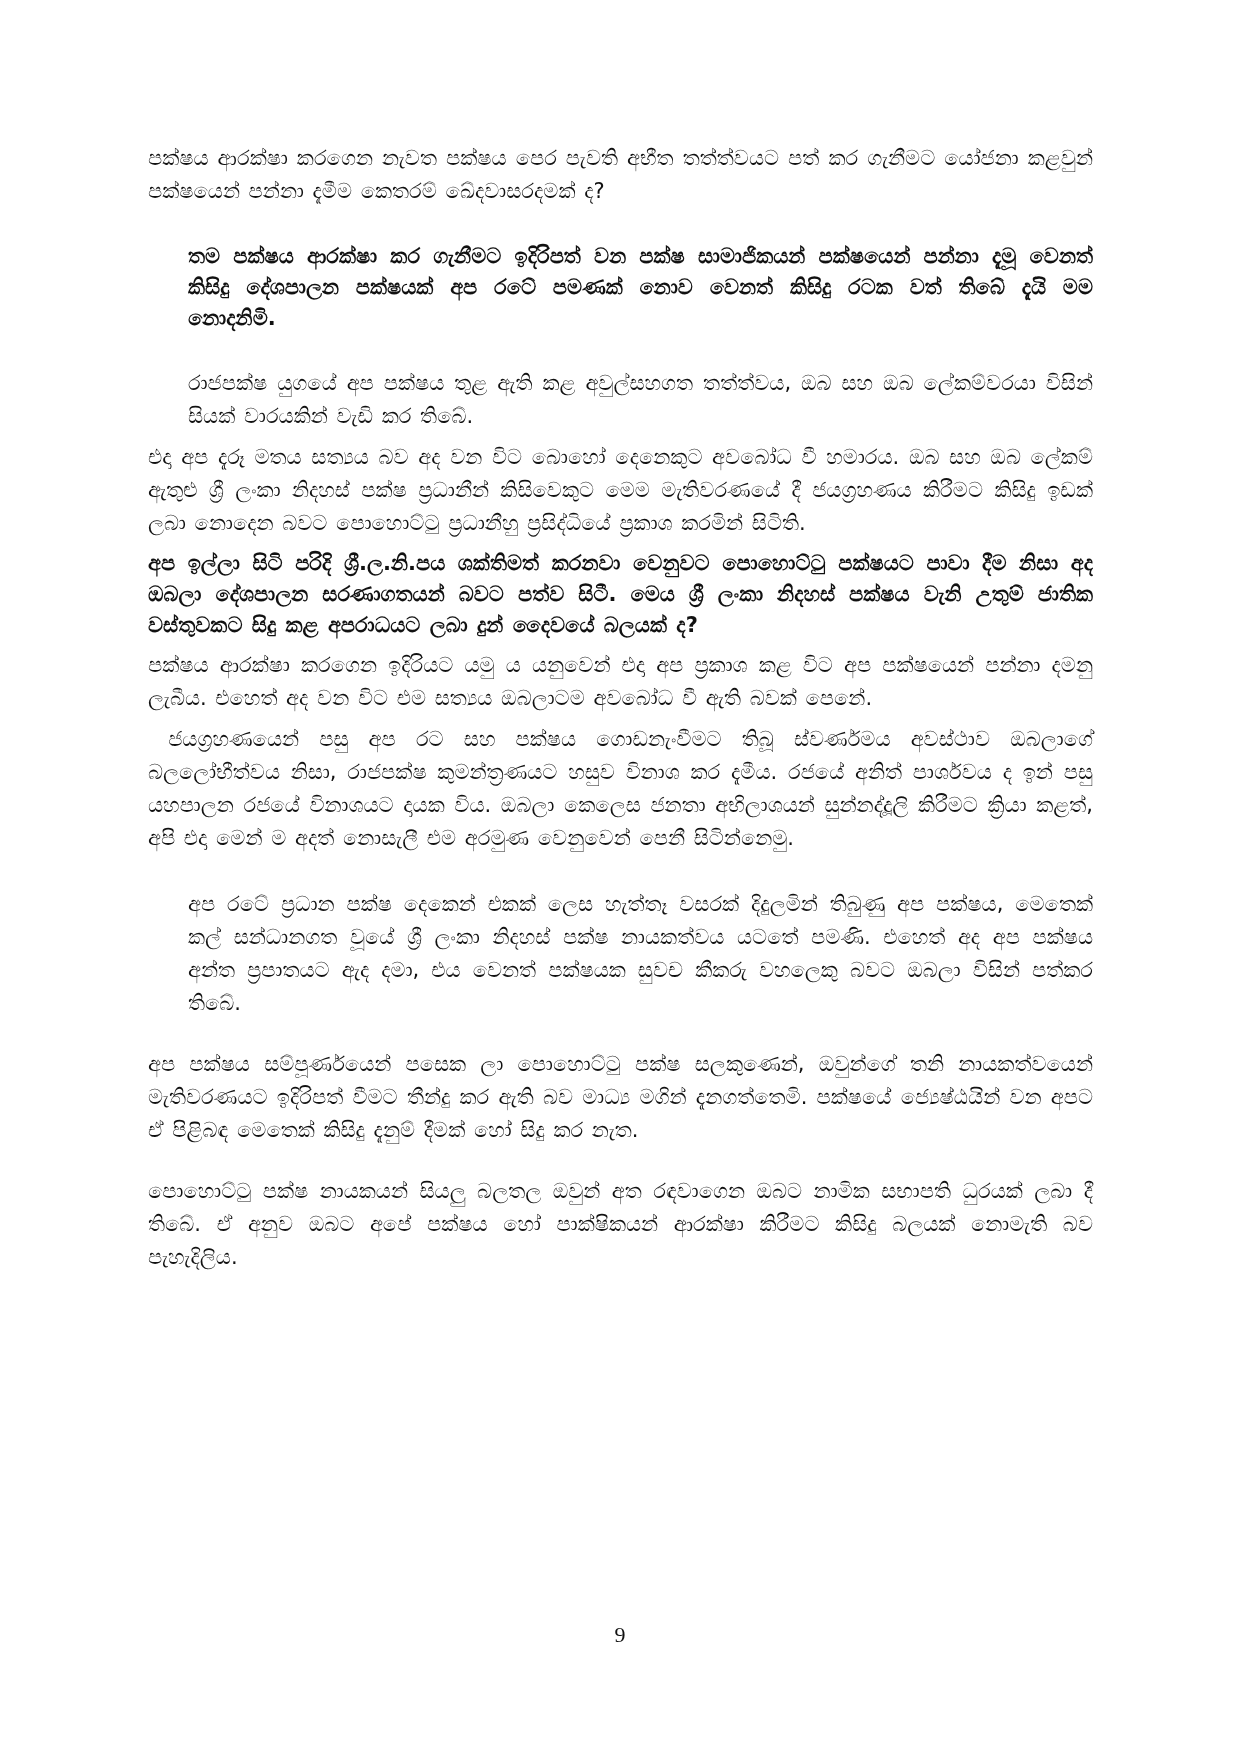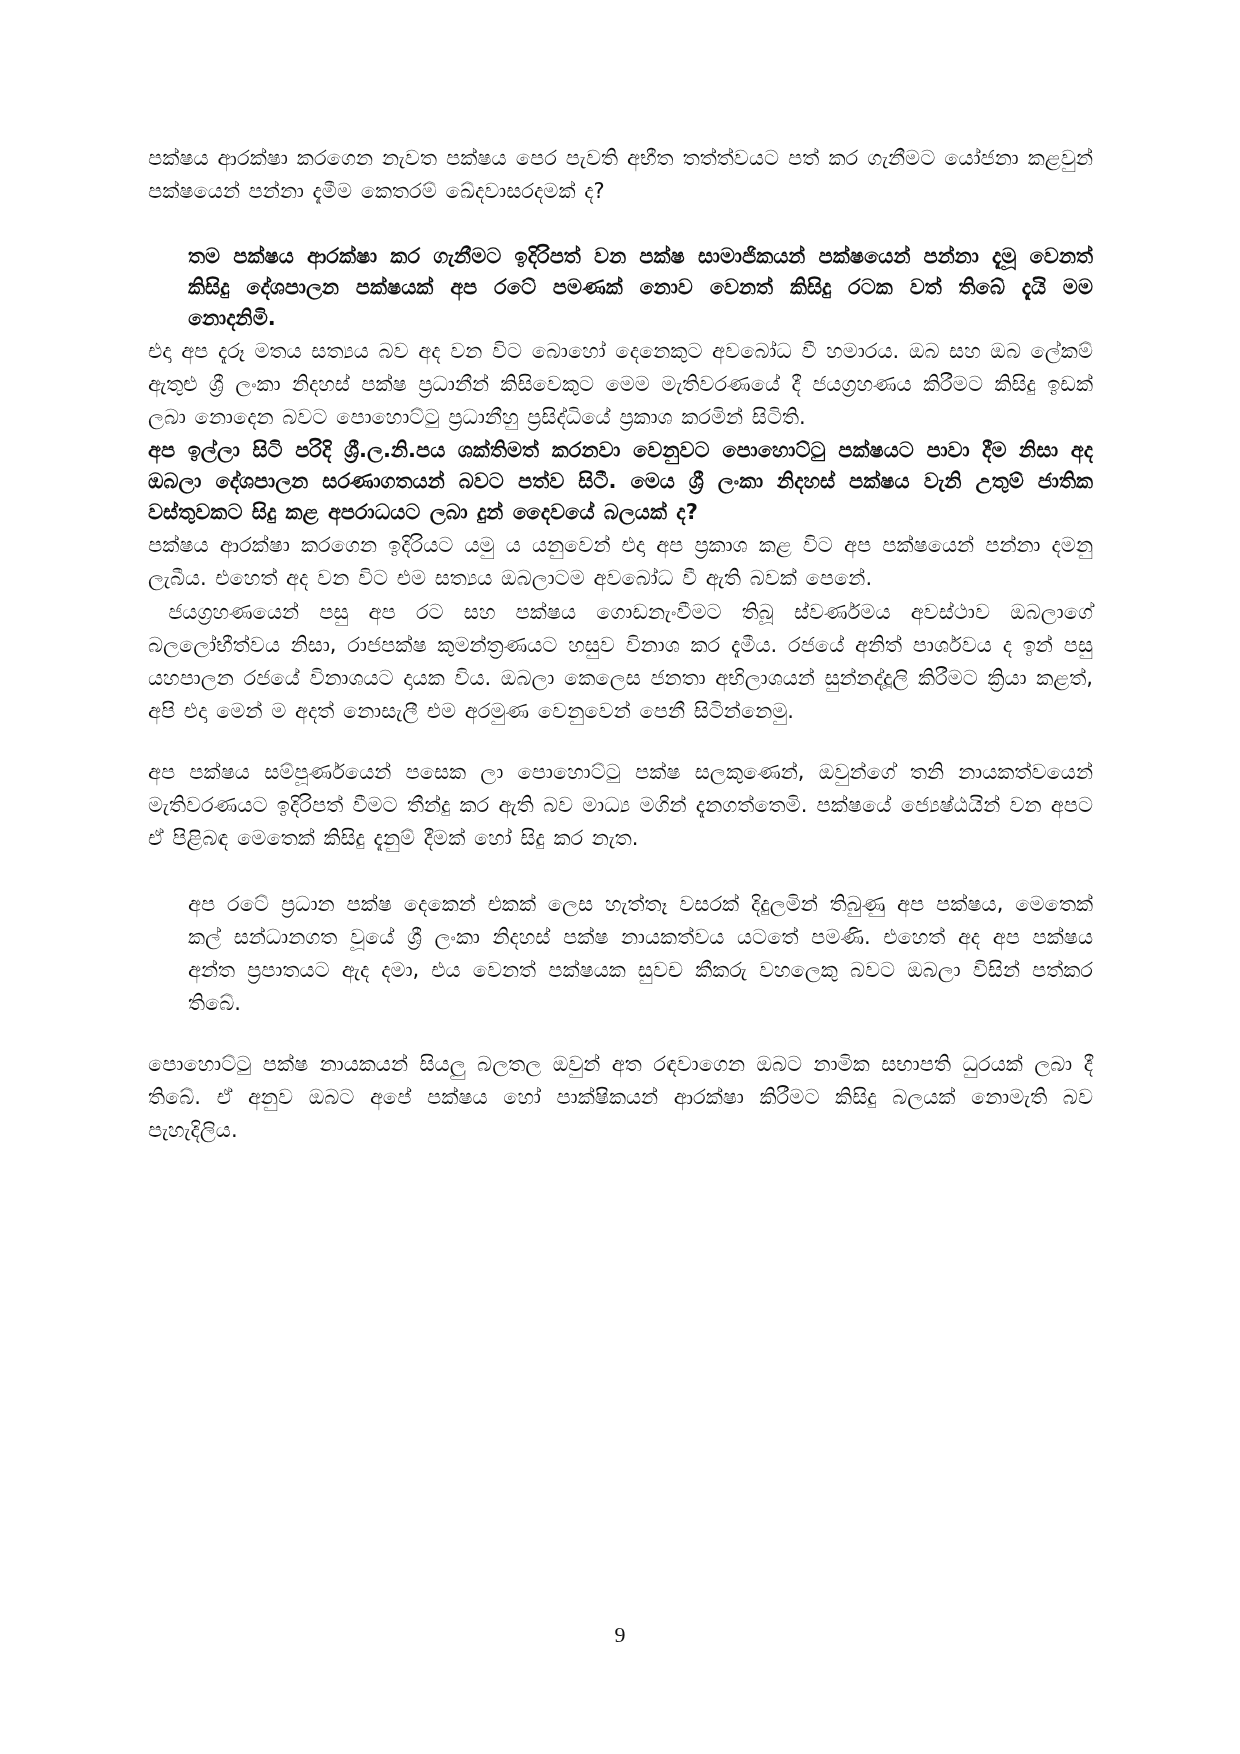--- a/index.html
+++ b/index.html
@@ -27,50 +27,51 @@
       text-align: justify;
       margin: 0;
       word-spacing: 2px;
     }
     .para.bold {
       font-weight: bold;
       line-height: 31px;
     }
     .gap-lg { margin-top: 33px; margin-left: 40px; }
     .gap-md { margin-top: 28px; }
-    .gap-sm { margin-top: 1px; }
+    .gap-sm { margin-top: 8px; }
     .page-number {
       position: absolute;
       left: 0;
       width: 1240px;
       top: 1622px;
       text-align: center;
       font-family: "Liberation Serif", "DejaVu Serif", serif;
       font-size: 22px;
       color: #111111;
     }
   </style>
 </head>
 <body>
 
 <div class="page">
   <p class="para">පක්ෂය ආරක්ෂා කරගෙන නැවත පක්ෂය පෙර පැවති අභීත තත්ත්වයට පත් කර ගැනීමට යෝජනා කළවුන් පක්ෂයෙන් පන්නා දැමීම කෙතරම් ඛේදවාසරදමක් ද?</p>
 
   <p class="para bold gap-lg">තම පක්ෂය ආරක්ෂා කර ගැනීමට ඉදිරිපත් වන පක්ෂ සාමාජිකයන් පක්ෂයෙන් පන්නා දැමූ වෙනත් කිසිදු දේශපාලන පක්ෂයක් අප රටේ පමණක් නොව වෙනත් කිසිදු රටක වත් තිබේ දැයි මම නොදනිමි.</p>
 
+  <p class="para gap-lg">රාජපක්ෂ යුගයේ අප පක්ෂය තුළ ඇති කළ අවුල්සහගත තත්ත්වය, ඔබ සහ ඔබ ලේකම්වරයා විසින් සියක් වාරයකින් වැඩි කර තිබේ.</p>
 
   <p class="para gap-sm">එදා අප දැරූ මතය සත්‍යය බව අද වන විට බොහෝ දෙනෙකුට අවබෝධ වී හමාරය. ඔබ සහ ඔබ ලේකම් ඇතුළු ශ්‍රී ලංකා නිදහස් පක්ෂ ප්‍රධානීන් කිසිවෙකුට මෙම මැතිවරණයේ දී ජයග්‍රහණය කිරීමට කිසිදු ඉඩක් ලබා නොදෙන බවට පොහොට්ටු ප්‍රධානීහු ප්‍රසිද්ධියේ ප්‍රකාශ කරමින් සිටිති.</p>
 
 
   <p class="para bold gap-sm">අප ඉල්ලා සිටි පරිදි ශ්‍රී.ල.නි.පය ශක්තිමත් කරනවා වෙනුවට පොහොට්ටු පක්ෂයට පාවා දීම නිසා අද ඔබලා දේශපාලන සරණාගතයන් බවට පත්ව සිටී. මෙය ශ්‍රී ලංකා නිදහස් පක්ෂය වැනි උතුම් ජාතික වස්තුවකට සිදු කළ අපරාධයට ලබා දුන් දෛවයේ බලයක් ද?</p>
 
   <p class="para gap-sm">පක්ෂය ආරක්ෂා කරගෙන ඉදිරියට යමු ය යනුවෙන් එදා අප ප්‍රකාශ කළ විට අප පක්ෂයෙන් පන්නා දමනු ලැබීය. එහෙත් අද වන විට එම සත්‍යය ඔබලාටම අවබෝධ වී ඇති බවක් පෙනේ.</p>
 
   <p class="para gap-sm" style="white-space: pre-wrap;"> ජයග්‍රහණයෙන් පසු අප රට සහ පක්ෂය ගොඩනැංවීමට තිබූ ස්වර්ණමය අවස්ථාව ඔබලාගේ බලලෝභීත්වය නිසා, රාජපක්ෂ කුමන්ත්‍රණයට හසුව විනාශ කර දැමීය. රජයේ අනිත් පාර්ශවය ද ඉන් පසු යහපාලන රජයේ විනාශයට දායක විය. ඔබලා කෙලෙස ජනතා අභිලාශයන් සුන්නද්දූලි කිරීමට ක්‍රියා කළත්, අපි එදා මෙන් ම අදත් නොසැලී එම අරමුණ වෙනුවෙන් පෙනී සිටින්නෙමු.</p>
 
+  <p class="para gap-lg">අප රටේ ප්‍රධාන පක්ෂ දෙකෙන් එකක් ලෙස හැත්තෑ වසරක් දිදුලමින් තිබුණු අප පක්ෂය, මෙතෙක් කල් සන්ධානගත වූයේ ශ්‍රී ලංකා නිදහස් පක්ෂ නායකත්වය යටතේ පමණි. එහෙත් අද අප පක්ෂය අන්ත ප්‍රපාතයට ඇද දමා, එය වෙනත් පක්ෂයක සුවච කීකරු වහලෙකු බවට ඔබලා විසින්  පත්කර තිබේ.</p>
+
   <p class="para gap-md">අප පක්ෂය සම්පූර්ණයෙන් පසෙක ලා පොහොට්ටු පක්ෂ සලකුණෙන්, ඔවුන්ගේ තනි නායකත්වයෙන් මැතිවරණයට ඉදිරිපත් වීමට තීන්දු කර ඇති බව මාධ්‍ය මගින් දැනගත්තෙමි. පක්ෂයේ ජ්‍යෙෂ්ඨයින් වන අපට ඒ පිළිබඳ මෙතෙක් කිසිදු දැනුම් දීමක් හෝ සිදු කර නැත.</p>
-
-  <p class="para gap-lg">අප රටේ ප්‍රධාන පක්ෂ දෙකෙන් එකක් ලෙස හැත්තෑ වසරක් දිදුලමින් තිබුණු අප පක්ෂය, මෙතෙක් කල් සන්ධානගත වූයේ ශ්‍රී ලංකා නිදහස් පක්ෂ නායකත්වය යටතේ පමණි. එහෙත් අද අප පක්ෂය අන්ත ප්‍රපාතයට ඇද දමා, එය වෙනත් පක්ෂයක සුවච කීකරු වහලෙකු බවට ඔබලා විසින්  පත්කර තිබේ.</p>
 
   <p class="para gap-md">පොහොට්ටු පක්ෂ නායකයන් සියලු බලතල ඔවුන් අත රඳවාගෙන ඔබට නාමික සභාපති ධුරයක් ලබා දී තිබේ. ඒ අනුව ඔබට අපේ පක්ෂය හෝ පාක්ෂිකයන් ආරක්ෂා කිරීමට කිසිදු බලයක් නොමැති බව පැහැදිලිය.</p>
 </div>
 
 <div class="page-number">9</div>
 
 </body></html>

